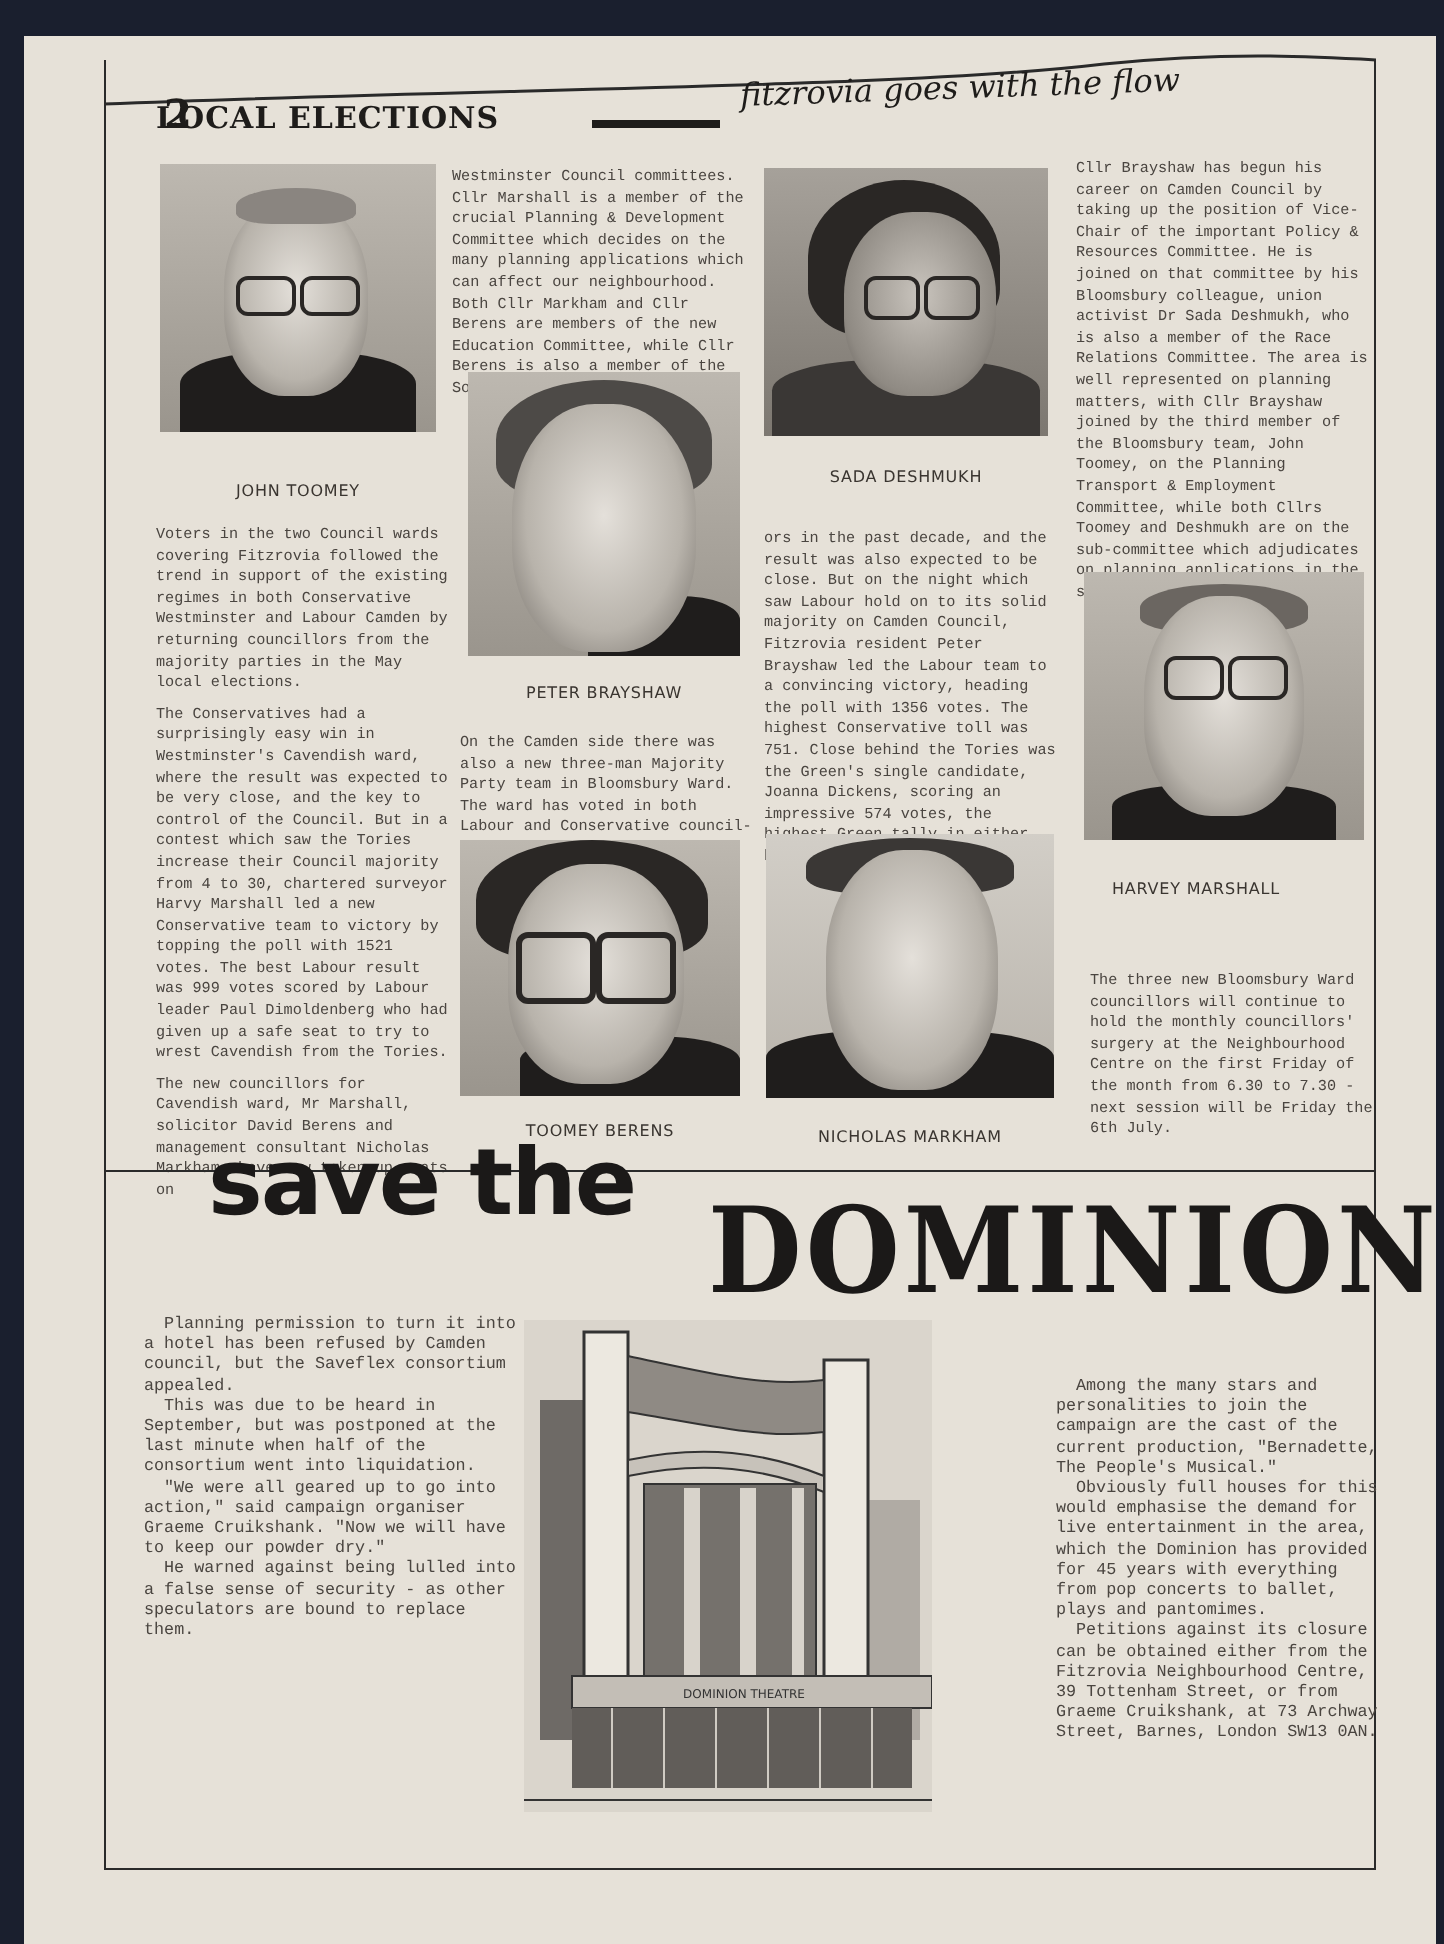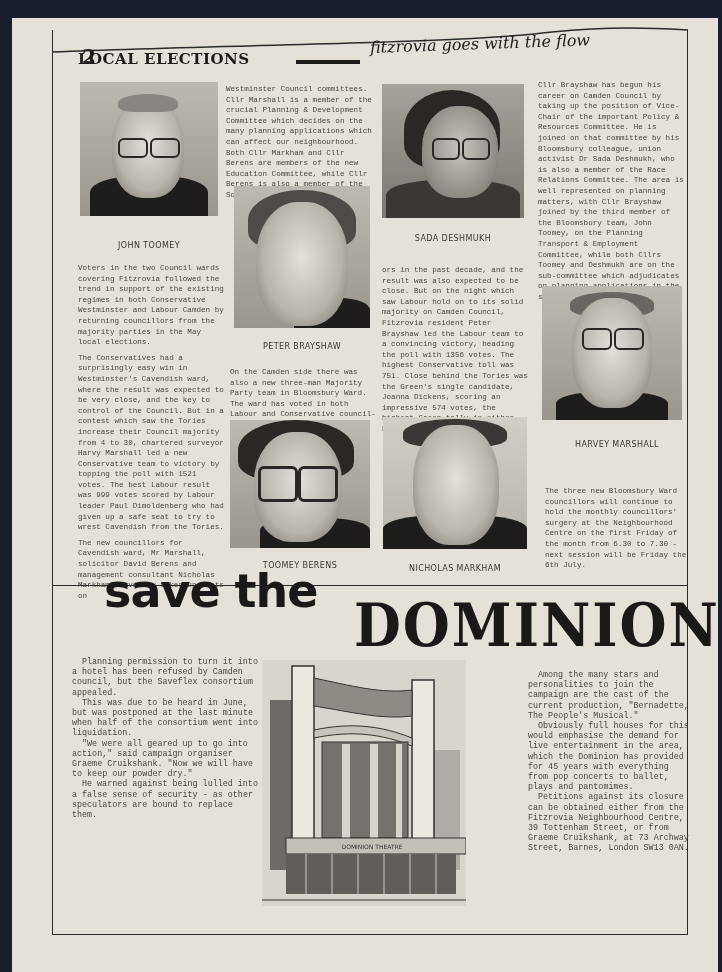--- a/index.html
+++ b/index.html
@@ -125,21 +125,21 @@
 
 <div class="mono" style="left:538px;top:80px;width:150px;">Cllr Brayshaw has begun his career on Camden Council by taking up the position of Vice-Chair of the important Policy &amp; Resources Committee. He is joined on that committee by his Bloomsbury colleague, union activist Dr Sada Deshmukh, who is also a member of the Race Relations Committee. The area is well represented on planning matters, with Cllr Brayshaw joined by the third member of the Bloomsbury team, John Toomey, on the Planning Transport &amp; Employment Committee, while both Cllrs Toomey and Deshmukh are on the sub-committee which adjudicates on planning applications in the southern part of Camden.</div>
 
 <div class="photo" style="left:542px;top:286px;width:140px;height:134px;">
   <div class="suit" style="left:14px;width:112px;height:28px;"></div>
   <div class="hair" style="left:28px;top:6px;width:84px;height:24px;background:#6b6661;"></div>
   <div class="head" style="left:30px;top:12px;width:80px;height:110px;"></div>
   <div class="glasses" style="left:40px;top:42px;width:26px;height:18px;"></div>
   <div class="glasses" style="left:72px;top:42px;width:26px;height:18px;"></div>
 </div>
-<div class="cap" style="left:542px;top:440px;width:150px;">HARVEY MARSHALL</div>
+<div class="cap" style="left:523px;top:440px;width:150px;">HARVEY MARSHALL</div>
 
 <div class="mono" style="left:545px;top:486px;width:145px;">The three new Bloomsbury Ward councillors will continue to hold the monthly councillors' surgery at the Neighbourhood Centre on the first Friday of the month from 6.30 to 7.30 - next session will be Friday the 6th July.</div>
 
 <div class="photo" style="left:230px;top:420px;width:140px;height:128px;">
   <div class="hair" style="left:8px;top:0;width:116px;height:60px;"></div>
   <div class="suit" style="left:30px;width:110px;height:30px;"></div>
   <div class="head" style="left:24px;top:12px;width:88px;height:110px;"></div>
   <div class="glasses" style="left:28px;top:46px;width:34px;height:30px;border-width:3px;"></div>
   <div class="glasses" style="left:68px;top:46px;width:34px;height:30px;border-width:3px;"></div>
 </div>
@@ -152,21 +152,21 @@
 </div>
 <div class="cap" style="left:383px;top:564px;width:144px;">NICHOLAS MARKHAM</div>
 
 <div class="frame" style="left:52px;top:585px;width:634px;height:348px;"></div>
 
 <div class="save-head">save the</div>
 <div class="dominion-head">DOMINION</div>
 
 <div class="mono" style="left:72px;top:657px;width:190px;font-size:8.4px;line-height:10.2px;">
   <p style="margin:0;text-indent:10px">Planning permission to turn it into a hotel has been refused by Camden council, but the Saveflex consortium appealed.</p>
-  <p style="margin:0;text-indent:10px">This was due to be heard in June, but was postponed at the last minute when half of the consortium went into liquidation.</p>
+  <p style="margin:0;text-indent:10px">This was due to be heard in September, but was postponed at the last minute when half of the consortium went into liquidation.</p>
   <p style="margin:0;text-indent:10px">"We were all geared up to go into action," said campaign organiser Graeme Cruikshank. "Now we will have to keep our powder dry."</p>
   <p style="margin:0;text-indent:10px">He warned against being lulled into a false sense of security - as other speculators are bound to replace them.</p>
 </div>
 
 <svg class="drawing" viewBox="0 0 204 246">
   <rect x="0" y="0" width="204" height="246" fill="#dad5cc"></rect>
   <rect x="8" y="40" width="24" height="170" fill="#6e6a66"></rect>
   <rect x="170" y="90" width="28" height="120" fill="#b0aba4"></rect>
   <rect x="30" y="6" width="22" height="176" fill="#ece8e0" stroke="#333" stroke-width="1.5"></rect>
   <rect x="150" y="20" width="22" height="162" fill="#ece8e0" stroke="#333" stroke-width="1.5"></rect>
@@ -183,17 +183,17 @@
     <line x1="44" y1="194" x2="44" y2="234"></line>
       <line x1="70" y1="194" x2="70" y2="234"></line>
     <line x1="96" y1="194" x2="96" y2="234"></line>
       <line x1="122" y1="194" x2="122" y2="234"></line>
     <line x1="148" y1="194" x2="148" y2="234"></line>
       <line x1="174" y1="194" x2="174" y2="234"></line>
   </g>
   <line x1="0" y1="240" x2="204" y2="240" stroke="#333" stroke-width="1"></line>
 </svg>
 
-<div class="mono" style="left:528px;top:670px;width:164px;font-size:8.4px;line-height:10.2px;">
+<div class="mono" style="left:528px;top:688px;width:164px;font-size:8.4px;line-height:10.2px;">
   <p style="margin:0;text-indent:10px">Among the many stars and personalities to join the campaign are the cast of the current production, "Bernadette, The People's Musical."</p>
   <p style="margin:0;text-indent:10px">Obviously full houses for this would emphasise the demand for live entertainment in the area, which the Dominion has provided for 45 years with everything from pop concerts to ballet, plays and pantomimes.</p>
   <p style="margin:0;text-indent:10px">Petitions against its closure can be obtained either from the Fitzrovia Neighbourhood Centre, 39 Tottenham Street, or from Graeme Cruikshank, at 73 Archway Street, Barnes, London SW13 0AN.</p>
 </div>
 
 </body></html>

